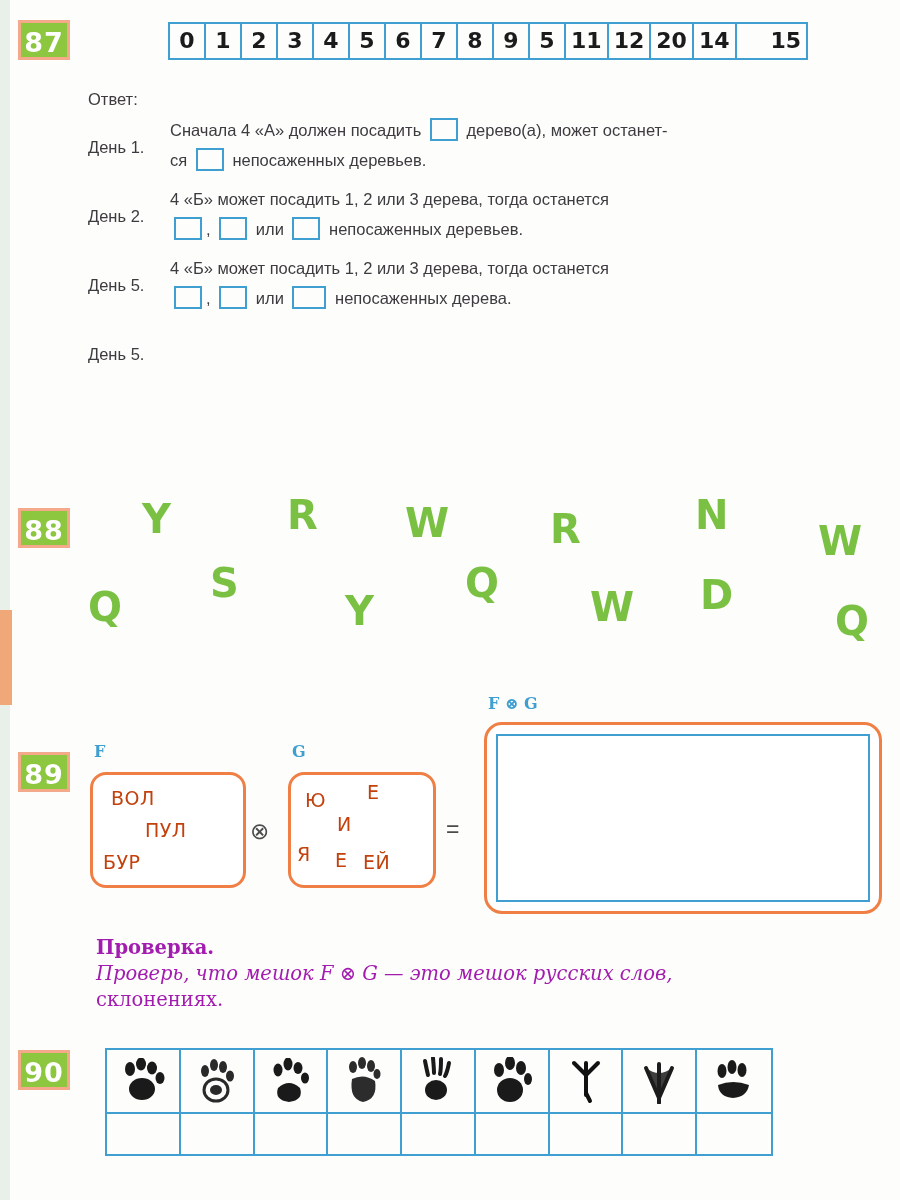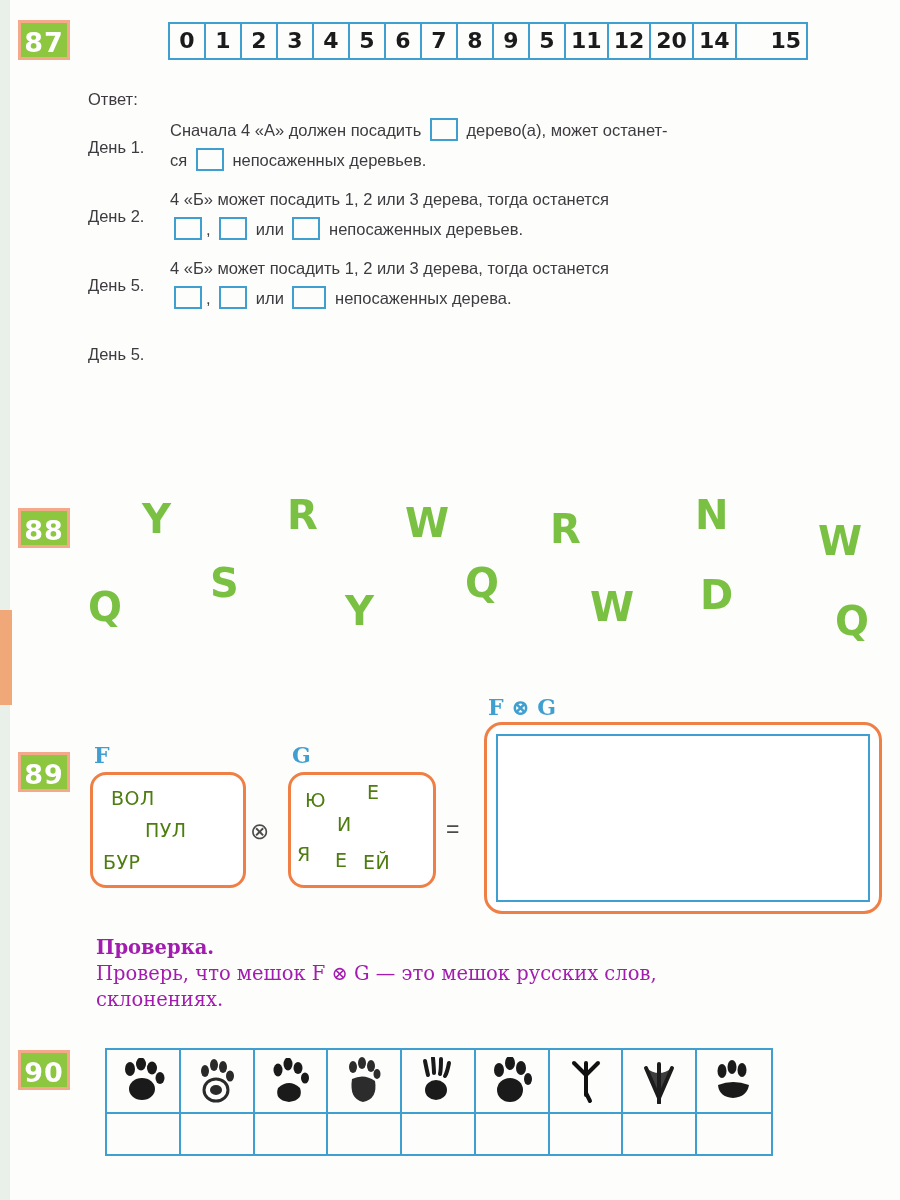--- a/index.html
+++ b/index.html
@@ -154,49 +154,49 @@
   }
   .bagRes .inner {
     position: absolute;
     left: 9px; top: 9px; right: 9px; bottom: 9px;
     border: 2px solid #3f9fd0;
   }
   .bag-word {
     position: absolute;
     font-family: "DejaVu Sans", sans-serif;
     font-size: 19px;
-    color: #4d7c0f;
+    color: #c2410c;
     letter-spacing: 0.5px;
   }
   .taglabel {
     position: absolute;
     color: #3f9fd0;
     font-family: "DejaVu Serif", serif;
     font-weight: bold;
-    font-size: 22px;
+    font-size: 16px;
   }
   .op {
     position: absolute;
     font-size: 23px;
     color: #4b4b4b;
   }
 
   
   .check {
     position: absolute;
     left: 96px;
     top: 935px;
     width: 790px;
     font-family: "DejaVu Serif", serif;
     font-size: 19.5px;
     color: #a21caf;
     line-height: 26px;
   }
   .check b { font-weight: bold; }
-  .check .just { text-align: justify; }
+  .check .just { text-align: justify; font-style: italic; }
 
   
   .t90 {
     position: absolute;
     left: 105px;
     top: 1048px;
     width: 668px;
     border: 2px solid #3f9fd0;
     box-sizing: border-box;
   }

